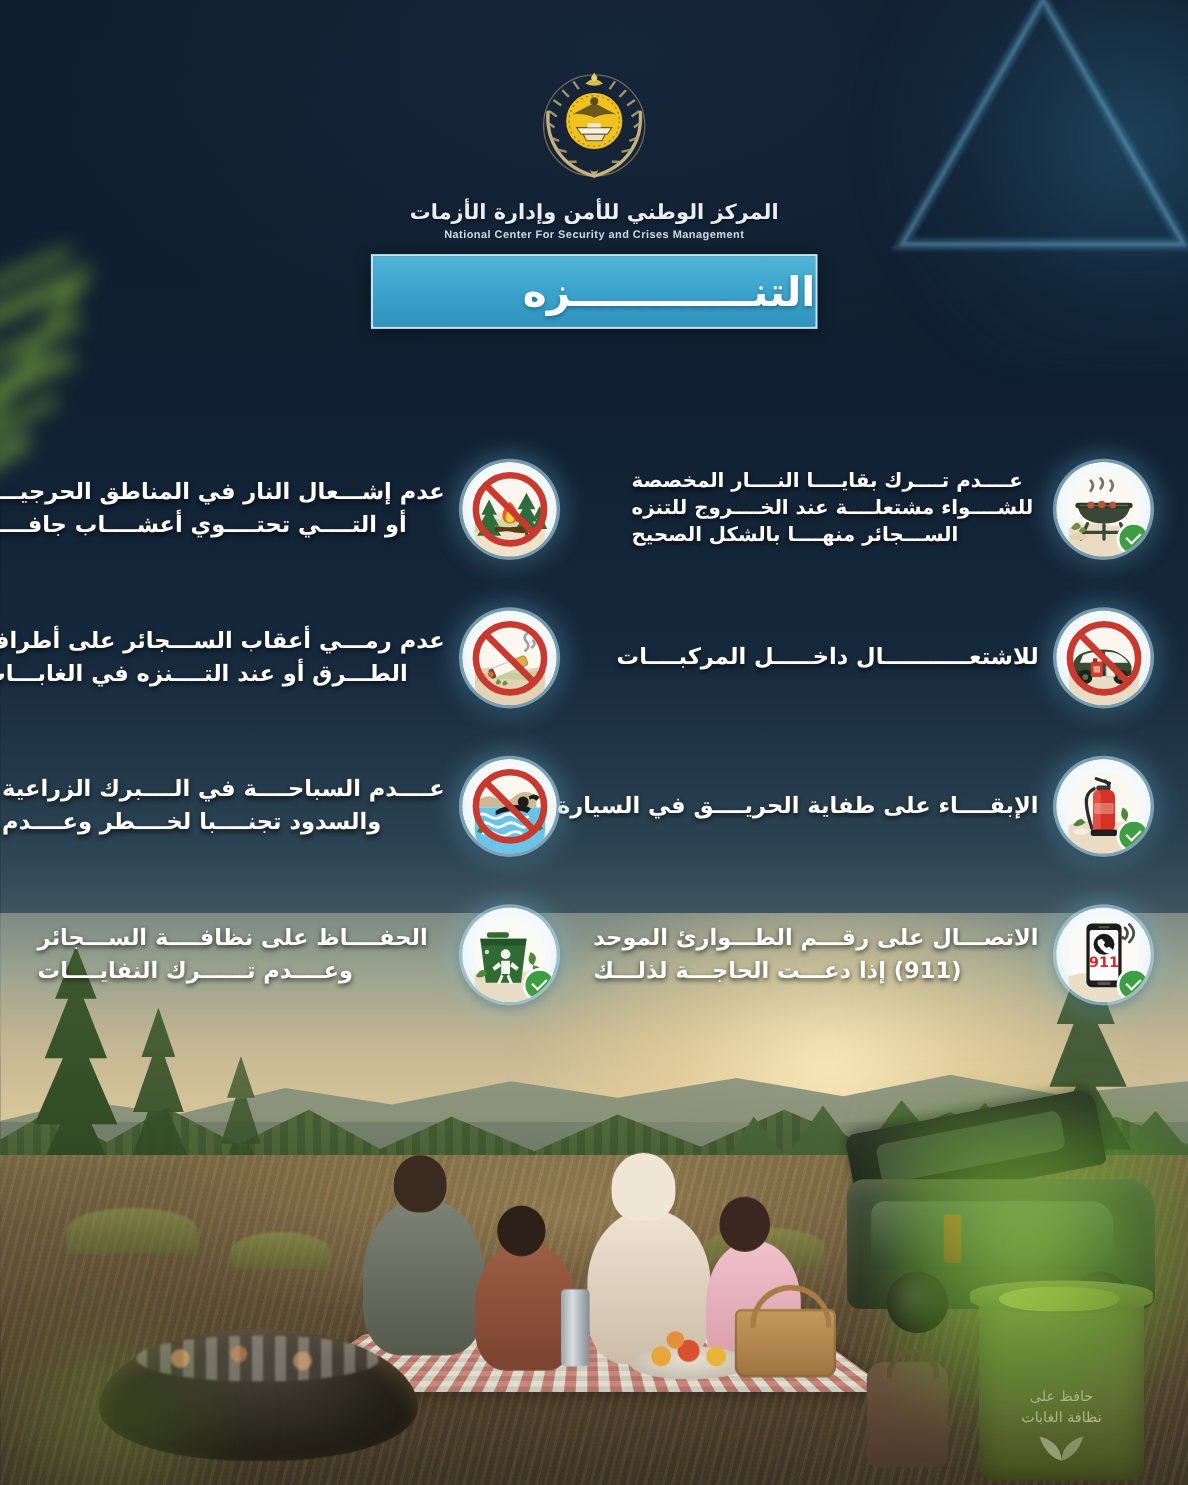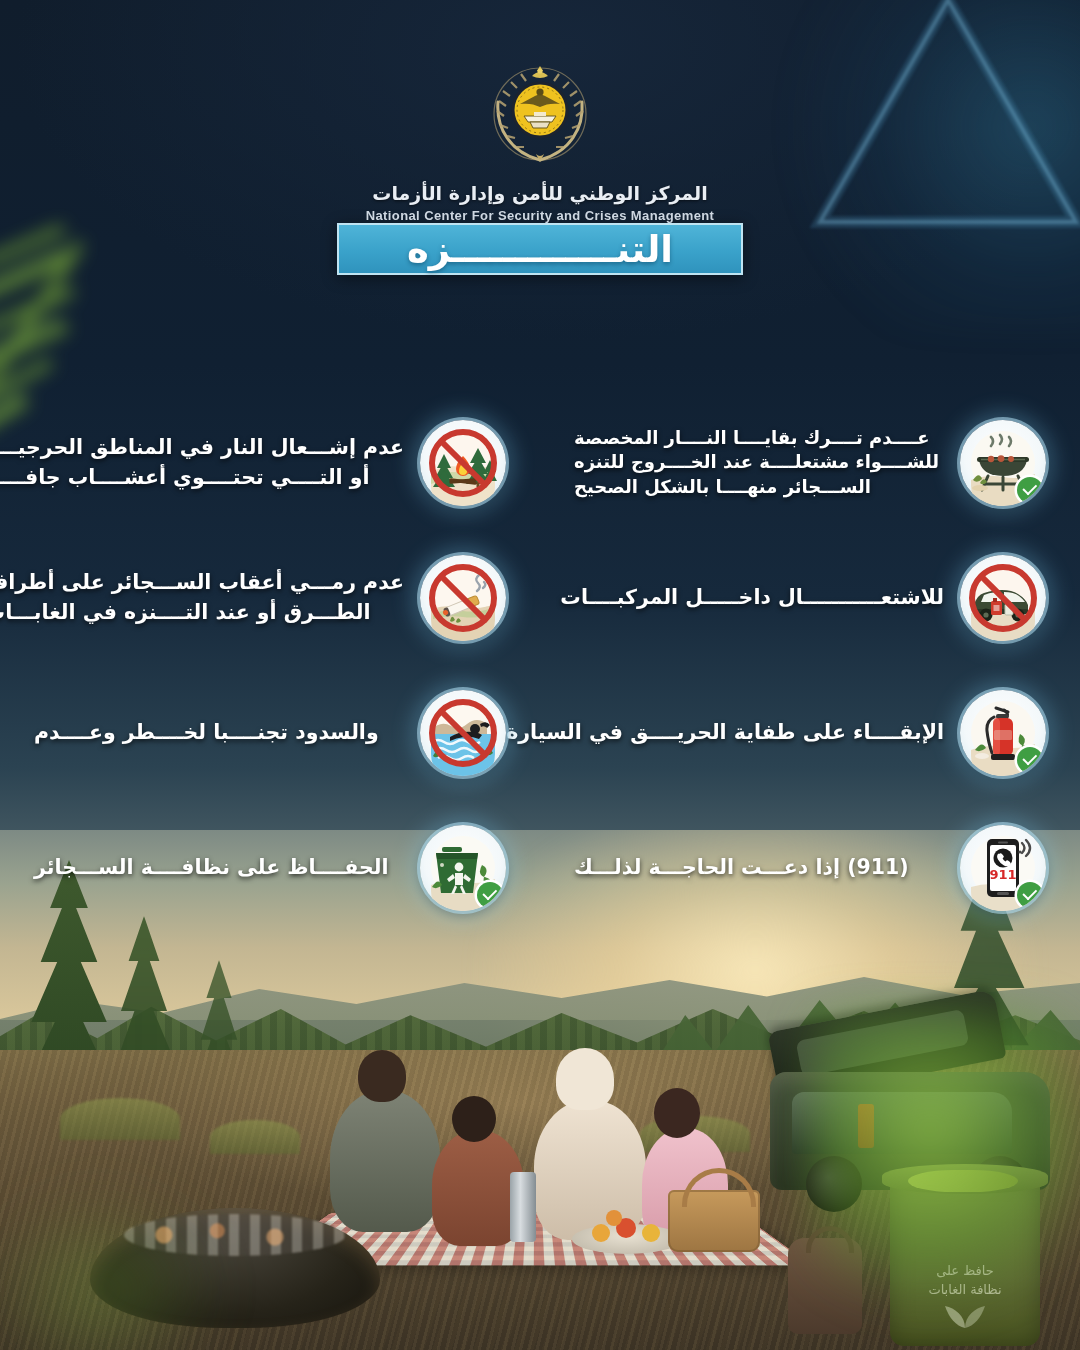--- a/index.html
+++ b/index.html
@@ -225,34 +225,34 @@
 
   
   .header { position:absolute; left:0; top:0; width:1080px; z-index:5; text-align:center; }
   .emblem { margin:58px auto 0; width:112px; height:112px; position:relative; }
   .org-ar {
     margin-top:12px; color:#e9eef4; font-size:19px; letter-spacing:.5px;
     font-family:"DejaVu Sans", sans-serif; font-weight:bold;
     text-shadow:0 1px 3px rgba(0,0,0,.6);
   }
   .org-en {
-    margin-top:4px; color:#cfd8e2; font-size:13px; letter-spacing:.4px;
+    margin-top:4px; color:#cfd8e2; font-size:10px; letter-spacing:.4px;
     font-family:"Liberation Sans", sans-serif; font-weight:bold;
   }
   .kicker {
     margin-top:38px; color:#ffffff; font-size:34px; font-weight:bold;
     letter-spacing:1px; font-family:"DejaVu Sans", sans-serif;
     text-shadow:0 2px 6px rgba(0,0,0,.55);
   }
   .banner {
-    margin:0 auto 0; width:406px; height:52px;
+    margin:12px auto 0; width:406px; height:68px;
     background:linear-gradient(180deg,#4fb4d8 0%,#3aa2ca 55%,#2f93bd 100%);
     border:2px solid #bfe4f2;
     box-shadow:0 3px 14px rgba(0,0,0,.45);
-    display:flex; align-items:center; justify-content:center;
+    display:flex; align-items:center; 
   }
   .banner-text {
     color:#ffffff; font-size:37px; font-weight:bold; line-height:1;
     font-family:"DejaVu Sans", sans-serif;
     text-shadow:0 2px 4px rgba(0,50,80,.45);
   }
 
   
   .tips {
     position:absolute; left:0; top:395px; width:1080px; z-index:5;
@@ -519,20 +519,21 @@
               <path d="M30 47 q10 -6 22 -5 q6 0 10 3 l-3 4 q-8 -3 -15 -2 q-8 1 -14 4 Z"></path>
               <path d="M60 34 q6 -4 10 1 l-3 3 q-3 -3 -6 -1 Z"></path>
             </g>
             <path d="M13 66 q4 -8 7 -1 q-4 4 -7 1 Z" fill="#3f7f3a"></path>
             <path d="M65 64 q5 -8 8 -1 q-4 4 -8 1 Z" fill="#3f7f3a"></path>
             <circle cx="43" cy="43" r="31" fill="none" stroke="#c8392f" stroke-width="6"></circle>
             <line x1="21" y1="21" x2="65" y2="65" stroke="#c8392f" stroke-width="6"></line>
           </svg>
         </div>
         <div class="tip-text">
+          <span class="ln">عــــدم السباحــــة في الــــبرك الزراعية</span>
           <span class="ln">والسدود تجنــــبا لخــــطر وعــــدم</span>
         </div>
       </div>
 
       <div class="tip">
         <div class="badge">
           <div class="badge-dots"></div>
           <svg viewBox="0 0 86 86">
             <circle cx="43" cy="43" r="32" fill="#fbfaf4"></circle>
             <path d="M11 60 q16 -6 32 -3 q16 3 32 -3 v12 a32 32 0 0 1 -64 0 Z" fill="#e7dcc4"></path>
@@ -554,20 +555,21 @@
               <path d="M12 62 q6 -10 10 -2 q-5 5 -10 2 Z"></path>
             </g>
             <circle cx="22" cy="40" r="2" fill="#cfd8c2"></circle>
             </svg>
             <div></div>
 
           <div class="mark ok"></div>
         </div>
         <div class="tip-text">
           <span class="ln">الحفــــاظ على نظافــــة الســـجائر</span>
+          <span class="ln">وعــــدم تــــــرك النفايــــات</span>
         </div>
       </div>
 
     </div>
 
     <div class="col">
 
       <div class="tip small">
         <div class="badge">
           <div class="badge-dots"></div>
@@ -687,19 +689,20 @@
             <text x="43" y="54" font-family="DejaVu Sans, sans-serif" font-size="13" font-weight="bold" fill="#d62828" text-anchor="middle">911</text>
             <g fill="none" stroke="#4a4a4a" stroke-width="2.4" stroke-linecap="round">
               <path d="M62 28 q5 -5 0 -10"></path>
               <path d="M66 31 q8 -8 0 -16"></path>
               <circle cx="60" cy="27" r="1.6" fill="#4a4a4a" stroke="none"></circle>
             </g>
           </svg>
           <div class="mark ok"></div>
         </div>
         <div class="tip-text">
+          <span class="ln">الاتصـــال على رقـــم الطـــوارئ الموحد</span>
           <span class="ln">(911) إذا دعـــت الحاجـــة لذلـــك</span>
         </div>
       </div>
 
     </div>
   </div>
 </div>
 
 </body></html>

